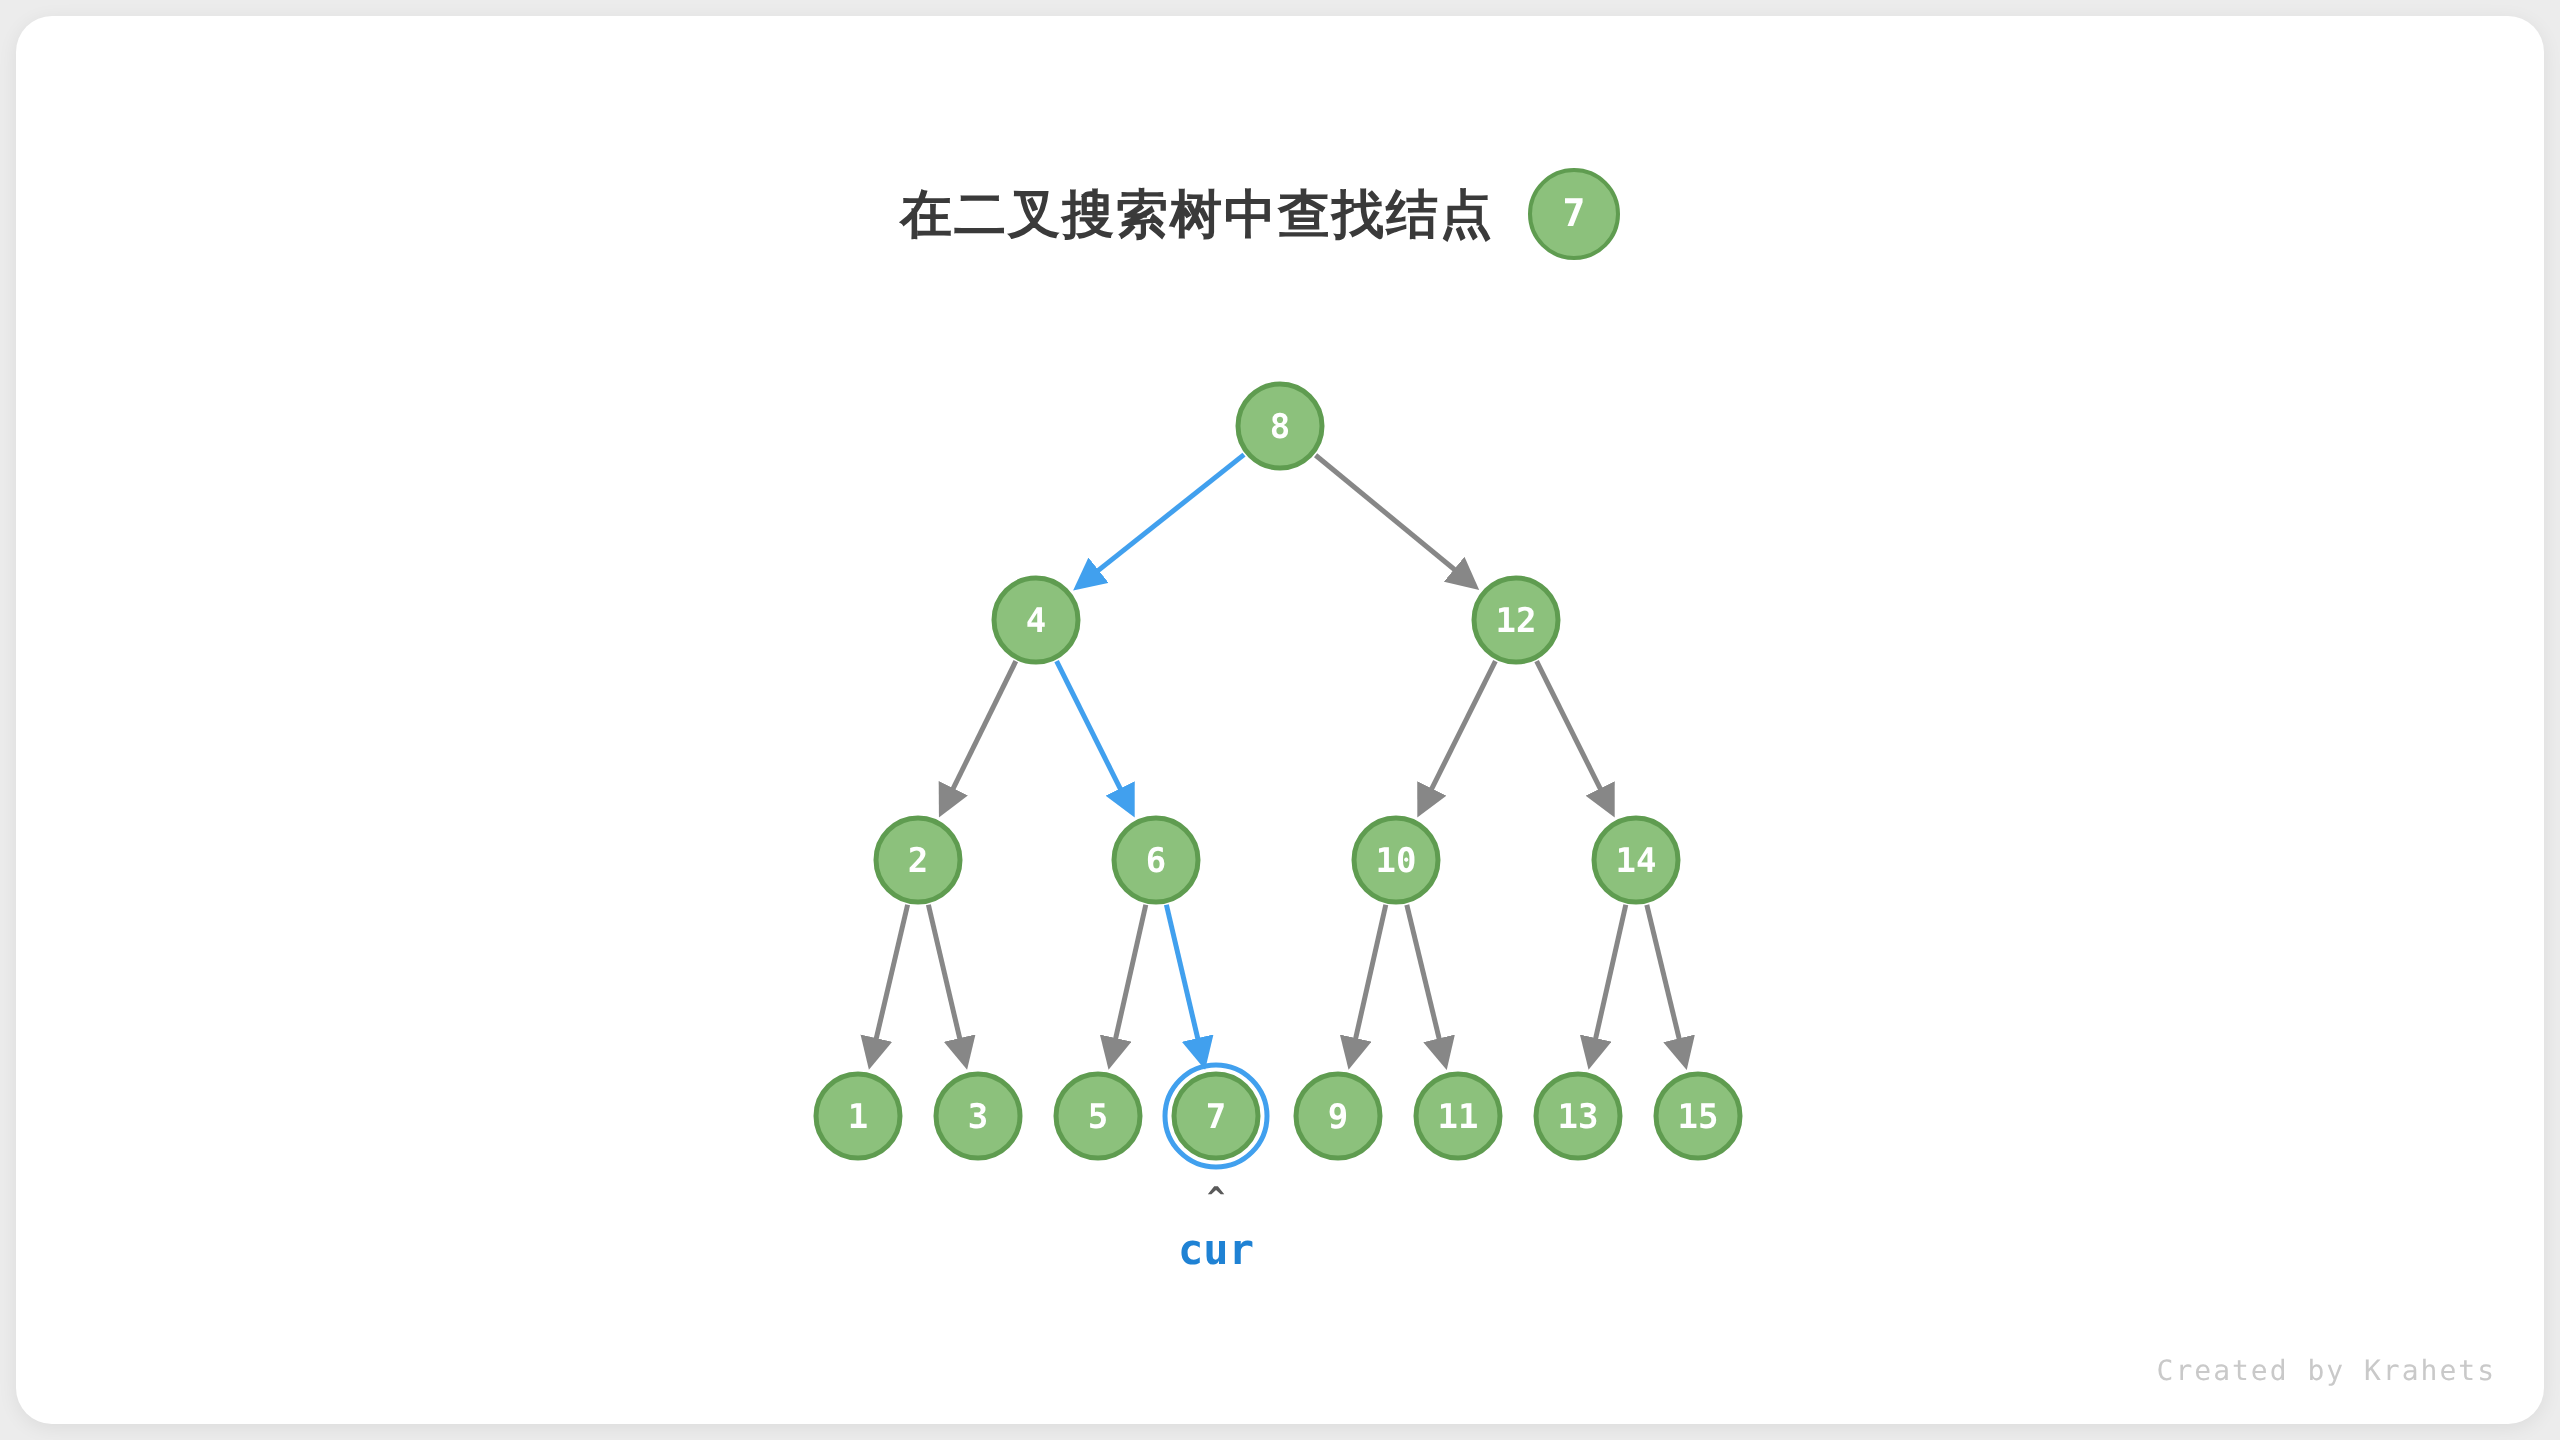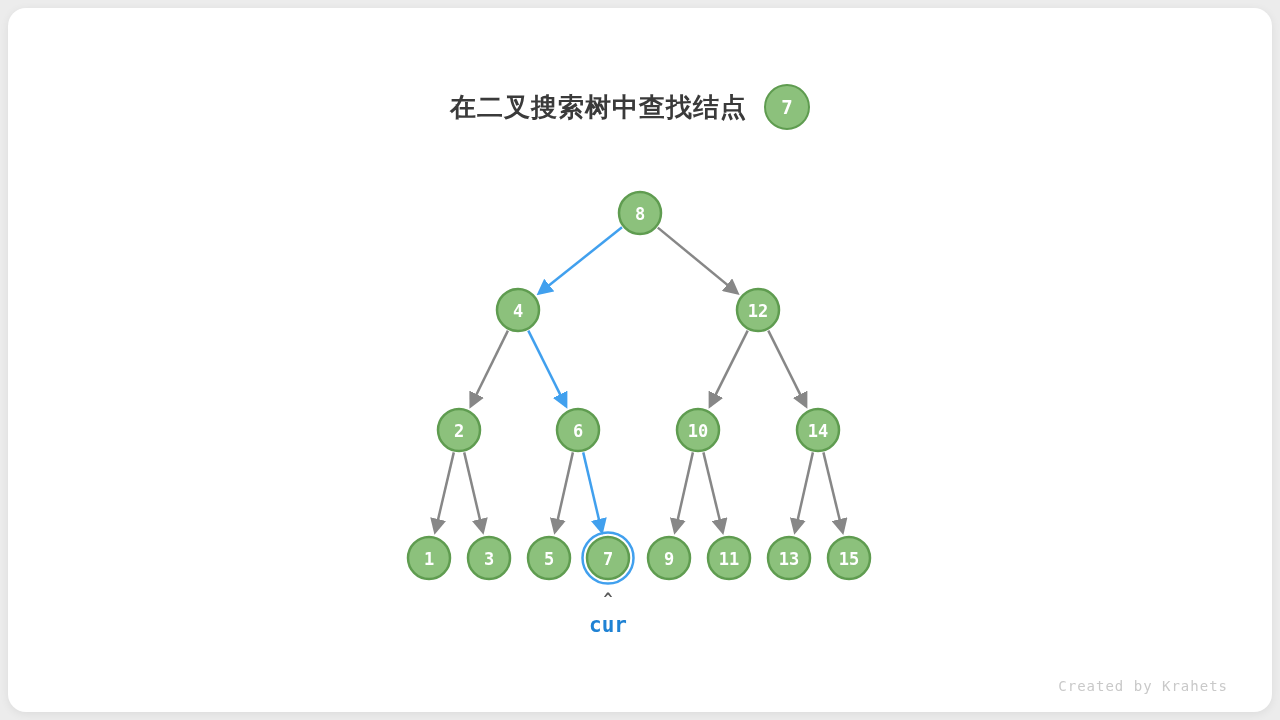--- a/index.html
+++ b/index.html
@@ -67,21 +67,21 @@
   }
   .cur-label {
     font-family: "DejaVu Sans Mono", monospace;
     font-size: 21px;
     font-weight: bold;
     fill: #1f82d4;
     text-anchor: middle;
   }
   .credit {
     position: absolute;
-    right: 52px; bottom: 26px;
+    right: 32px; bottom: 26px;
     font-family: "DejaVu Sans Mono", monospace;
     font-size: 14px;
     color: #c9c9c9;
     letter-spacing: 1px;
   }
 </style>
 </head>
 <body>
 
 <div class="page">

